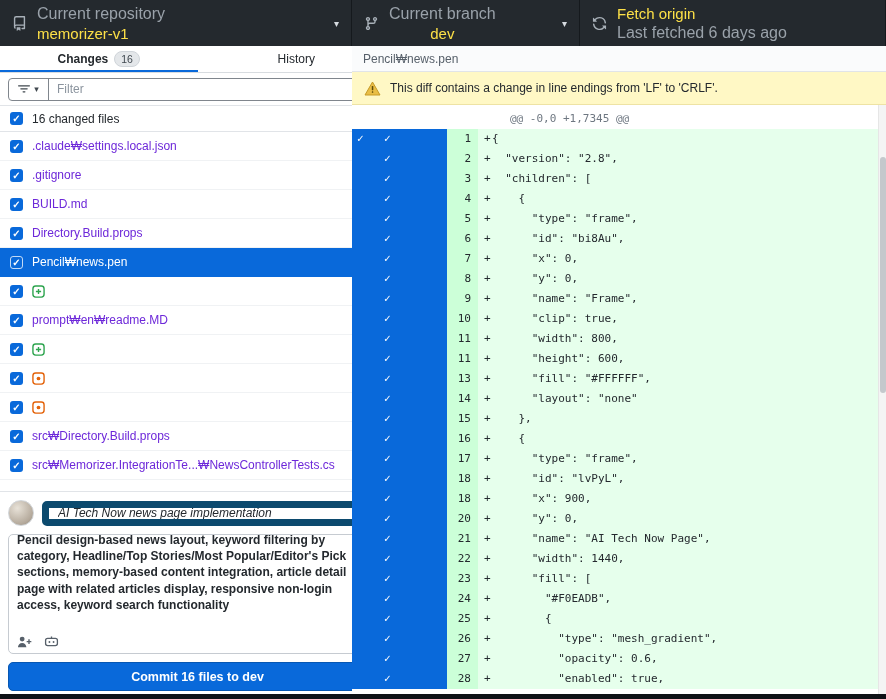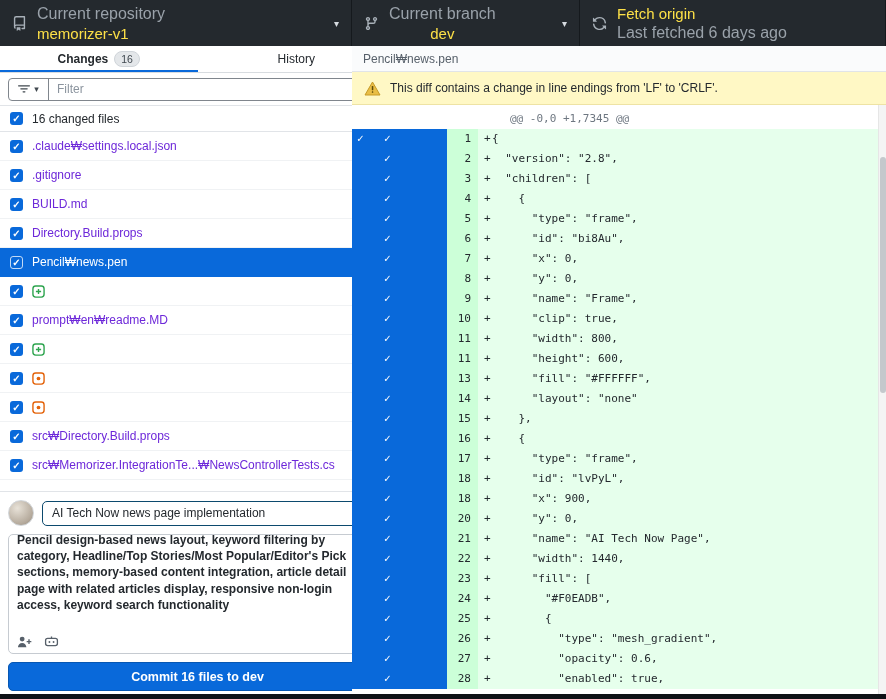--- a/index.html
+++ b/index.html
@@ -45,21 +45,21 @@
   .status-icon.added { color:#2da44e; }
   .file-row.selected { background:#0969da; border-bottom-color:#0969da; }
   .file-row.selected .file-name { color:#fff; }
   .file-row.selected .status-icon { color:#fff; }
   .file-row.selected .checkbox { background:#0969da; outline:1px solid rgba(255,255,255,.75); outline-offset:-1px; }
 
   
   .commit-area { margin-top:auto; flex:none; border-top:1px solid #e1e4e8; padding:8px; background:#fff; }
   .summary-row { display:flex; align-items:center; gap:8px; }
   .avatar { width:26px; height:26px; border-radius:50%; flex:none; background:radial-gradient(circle at 35% 30%, #e8e2d8, #b4a99b 70%, #8e8476); border:1px solid #d0d4d8; }
-  .summary-input { flex:1; height:25px; border:1px solid #0c4a6e; border-radius:5px; padding:0 9px; font-size:12px; font-family:"Liberation Sans", sans-serif; color:#24292e; outline:none; }
+  .summary-input { flex:1; height:25px; border:7px solid #0c4a6e; border-radius:5px; padding:0 9px; font-size:12px; font-family:"Liberation Sans", sans-serif; color:#24292e; outline:none;font-style:italic; }
   .description-box { position:relative; margin-top:8px; height:120px; border:1px solid #c6cbd1; border-radius:5px; padding:1px 14px 26px 8px; font-size:12px; line-height:1.35; color:#24292e; overflow:hidden; }
   .desc-text { display:block; margin-top:-4px;font-weight:bold; }
   .desc-scrollbar { position:absolute; top:3px; right:2px; width:5px; height:58px; background:#c9ccd0; border-radius:3px; cursor:pointer; }
   .desc-icons { position:absolute; left:8px; bottom:4px; display:flex; gap:12px; color:#57606a; }
   .desc-icons .dbtn { display:flex; cursor:pointer; }
   .commit-button { margin-top:8px; width:100%; height:29px; background:#0969da; border:1px solid #0757b3; border-radius:5px; color:#fff; font-size:12.5px; font-weight:bold; font-family:"Liberation Sans", sans-serif; cursor:pointer; }
 
   
   .diff-pane { position:absolute; top:46px; left:352px; right:0; bottom:0; background:#fff; overflow:hidden; }
   .diff-header { height:26px; background:#fafbfc; border-bottom:1px solid #e1e4e8; display:flex; align-items:center; padding:0 11px; font-size:12px; color:#57606a; }

